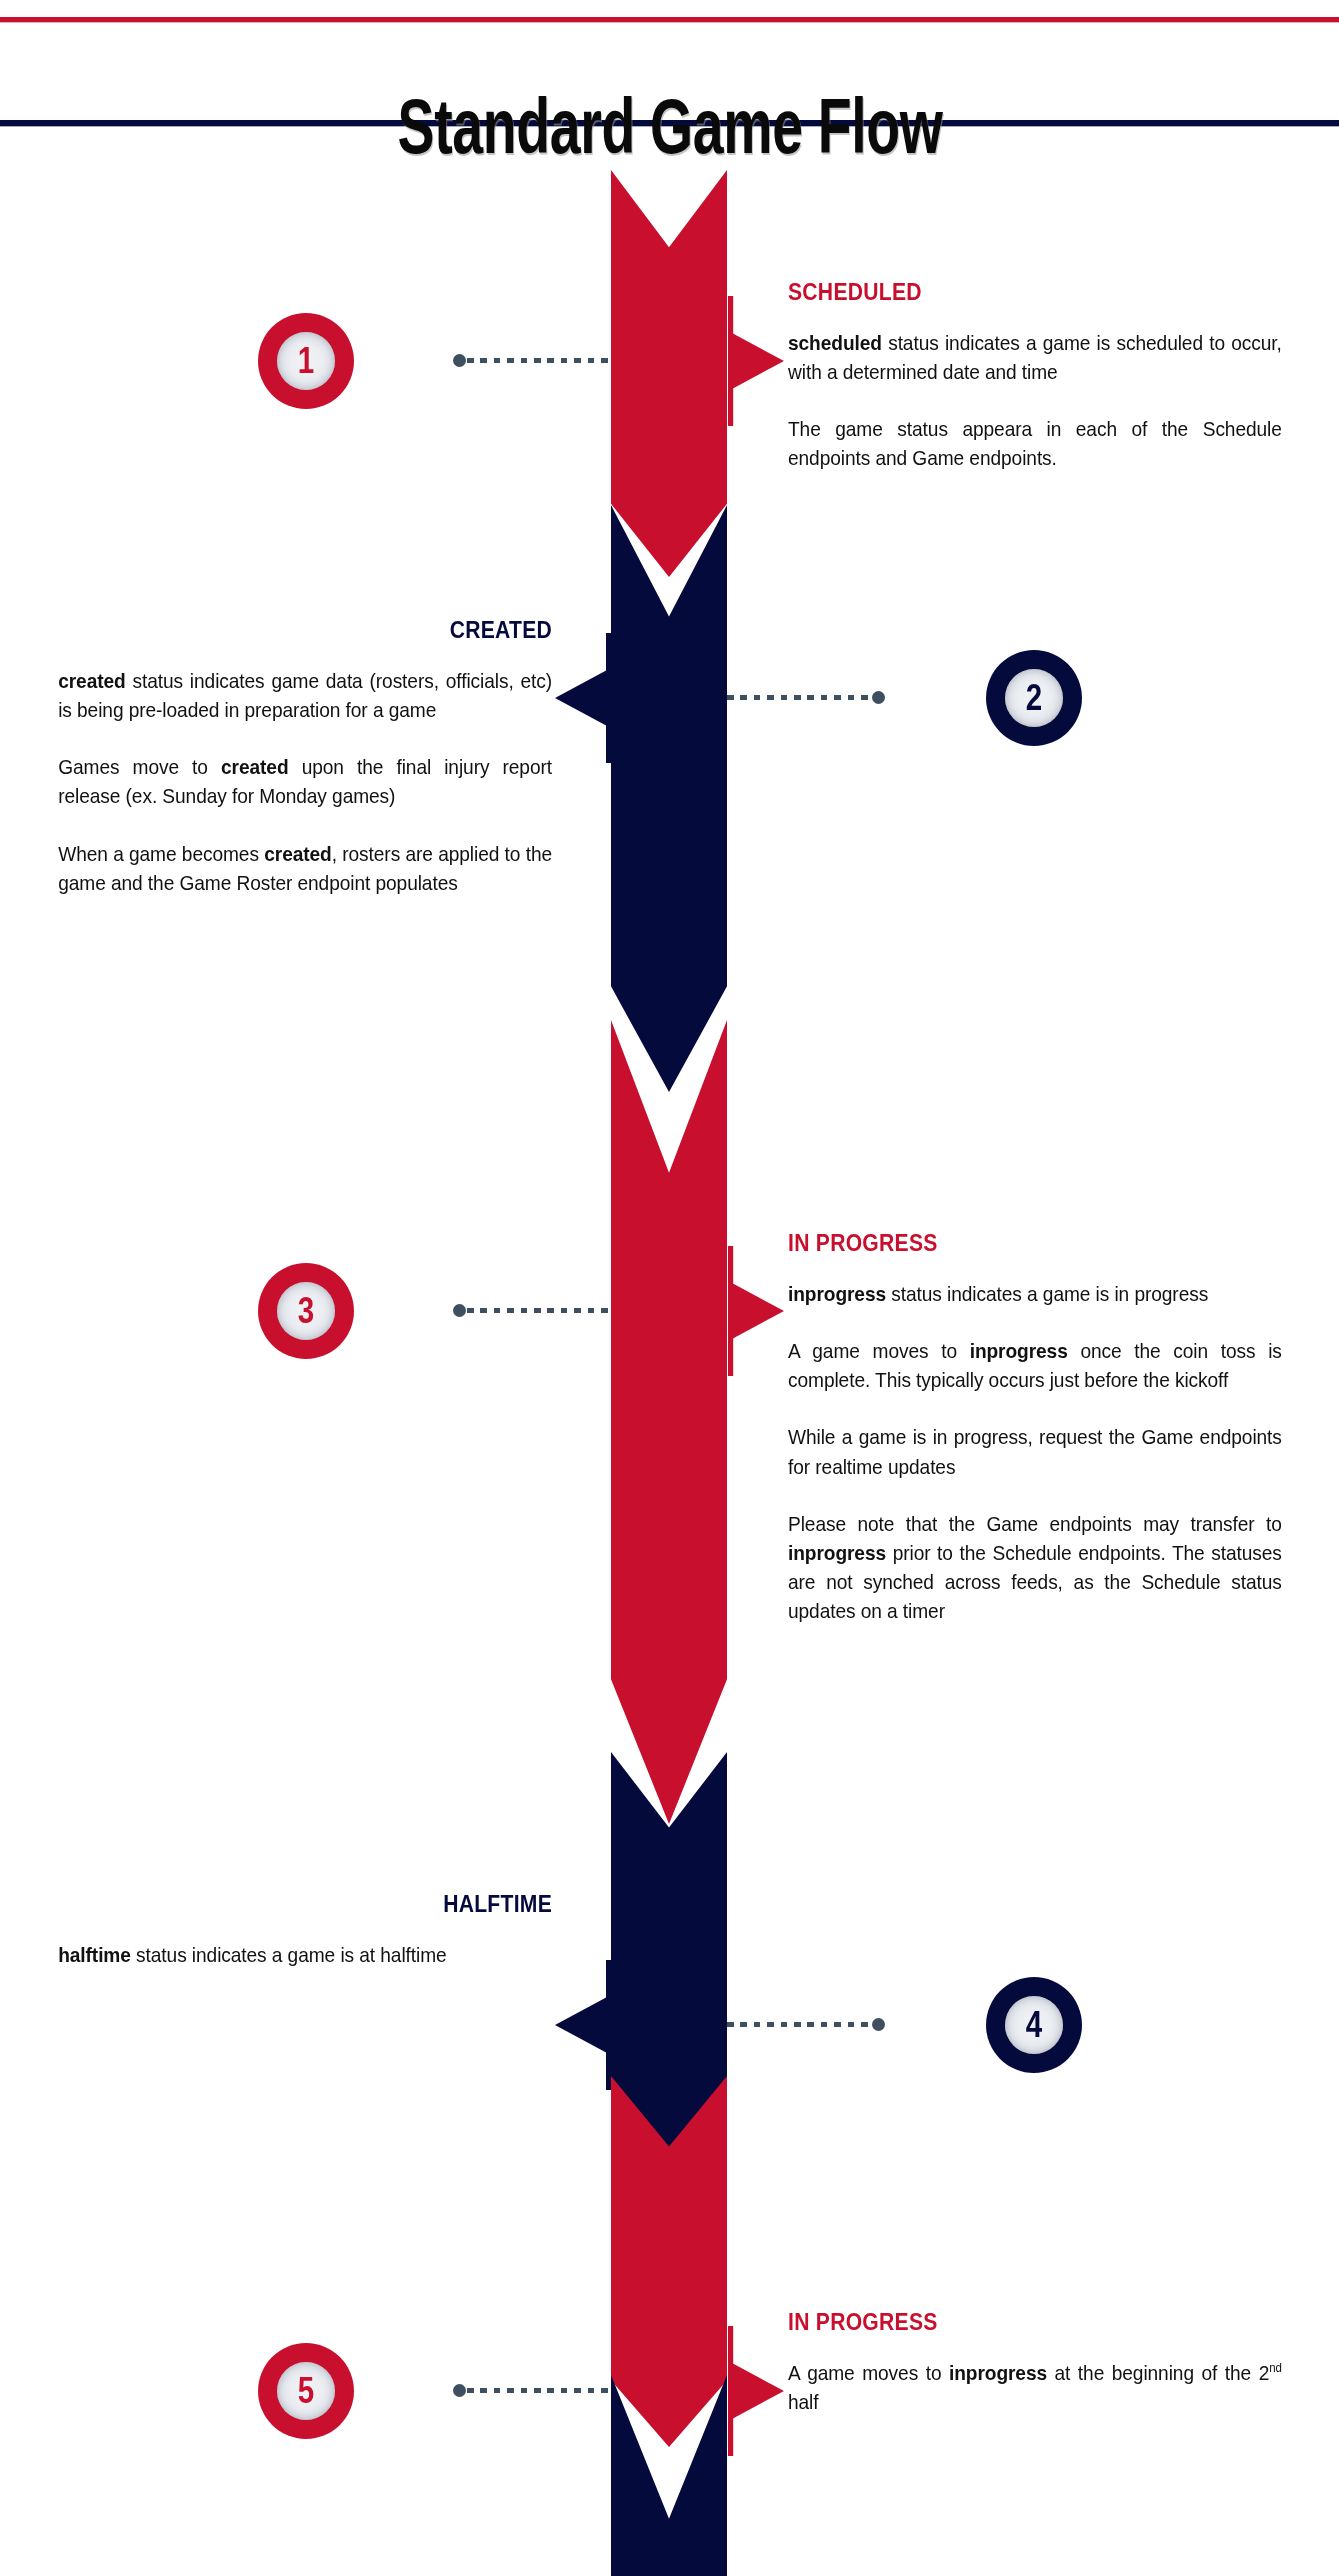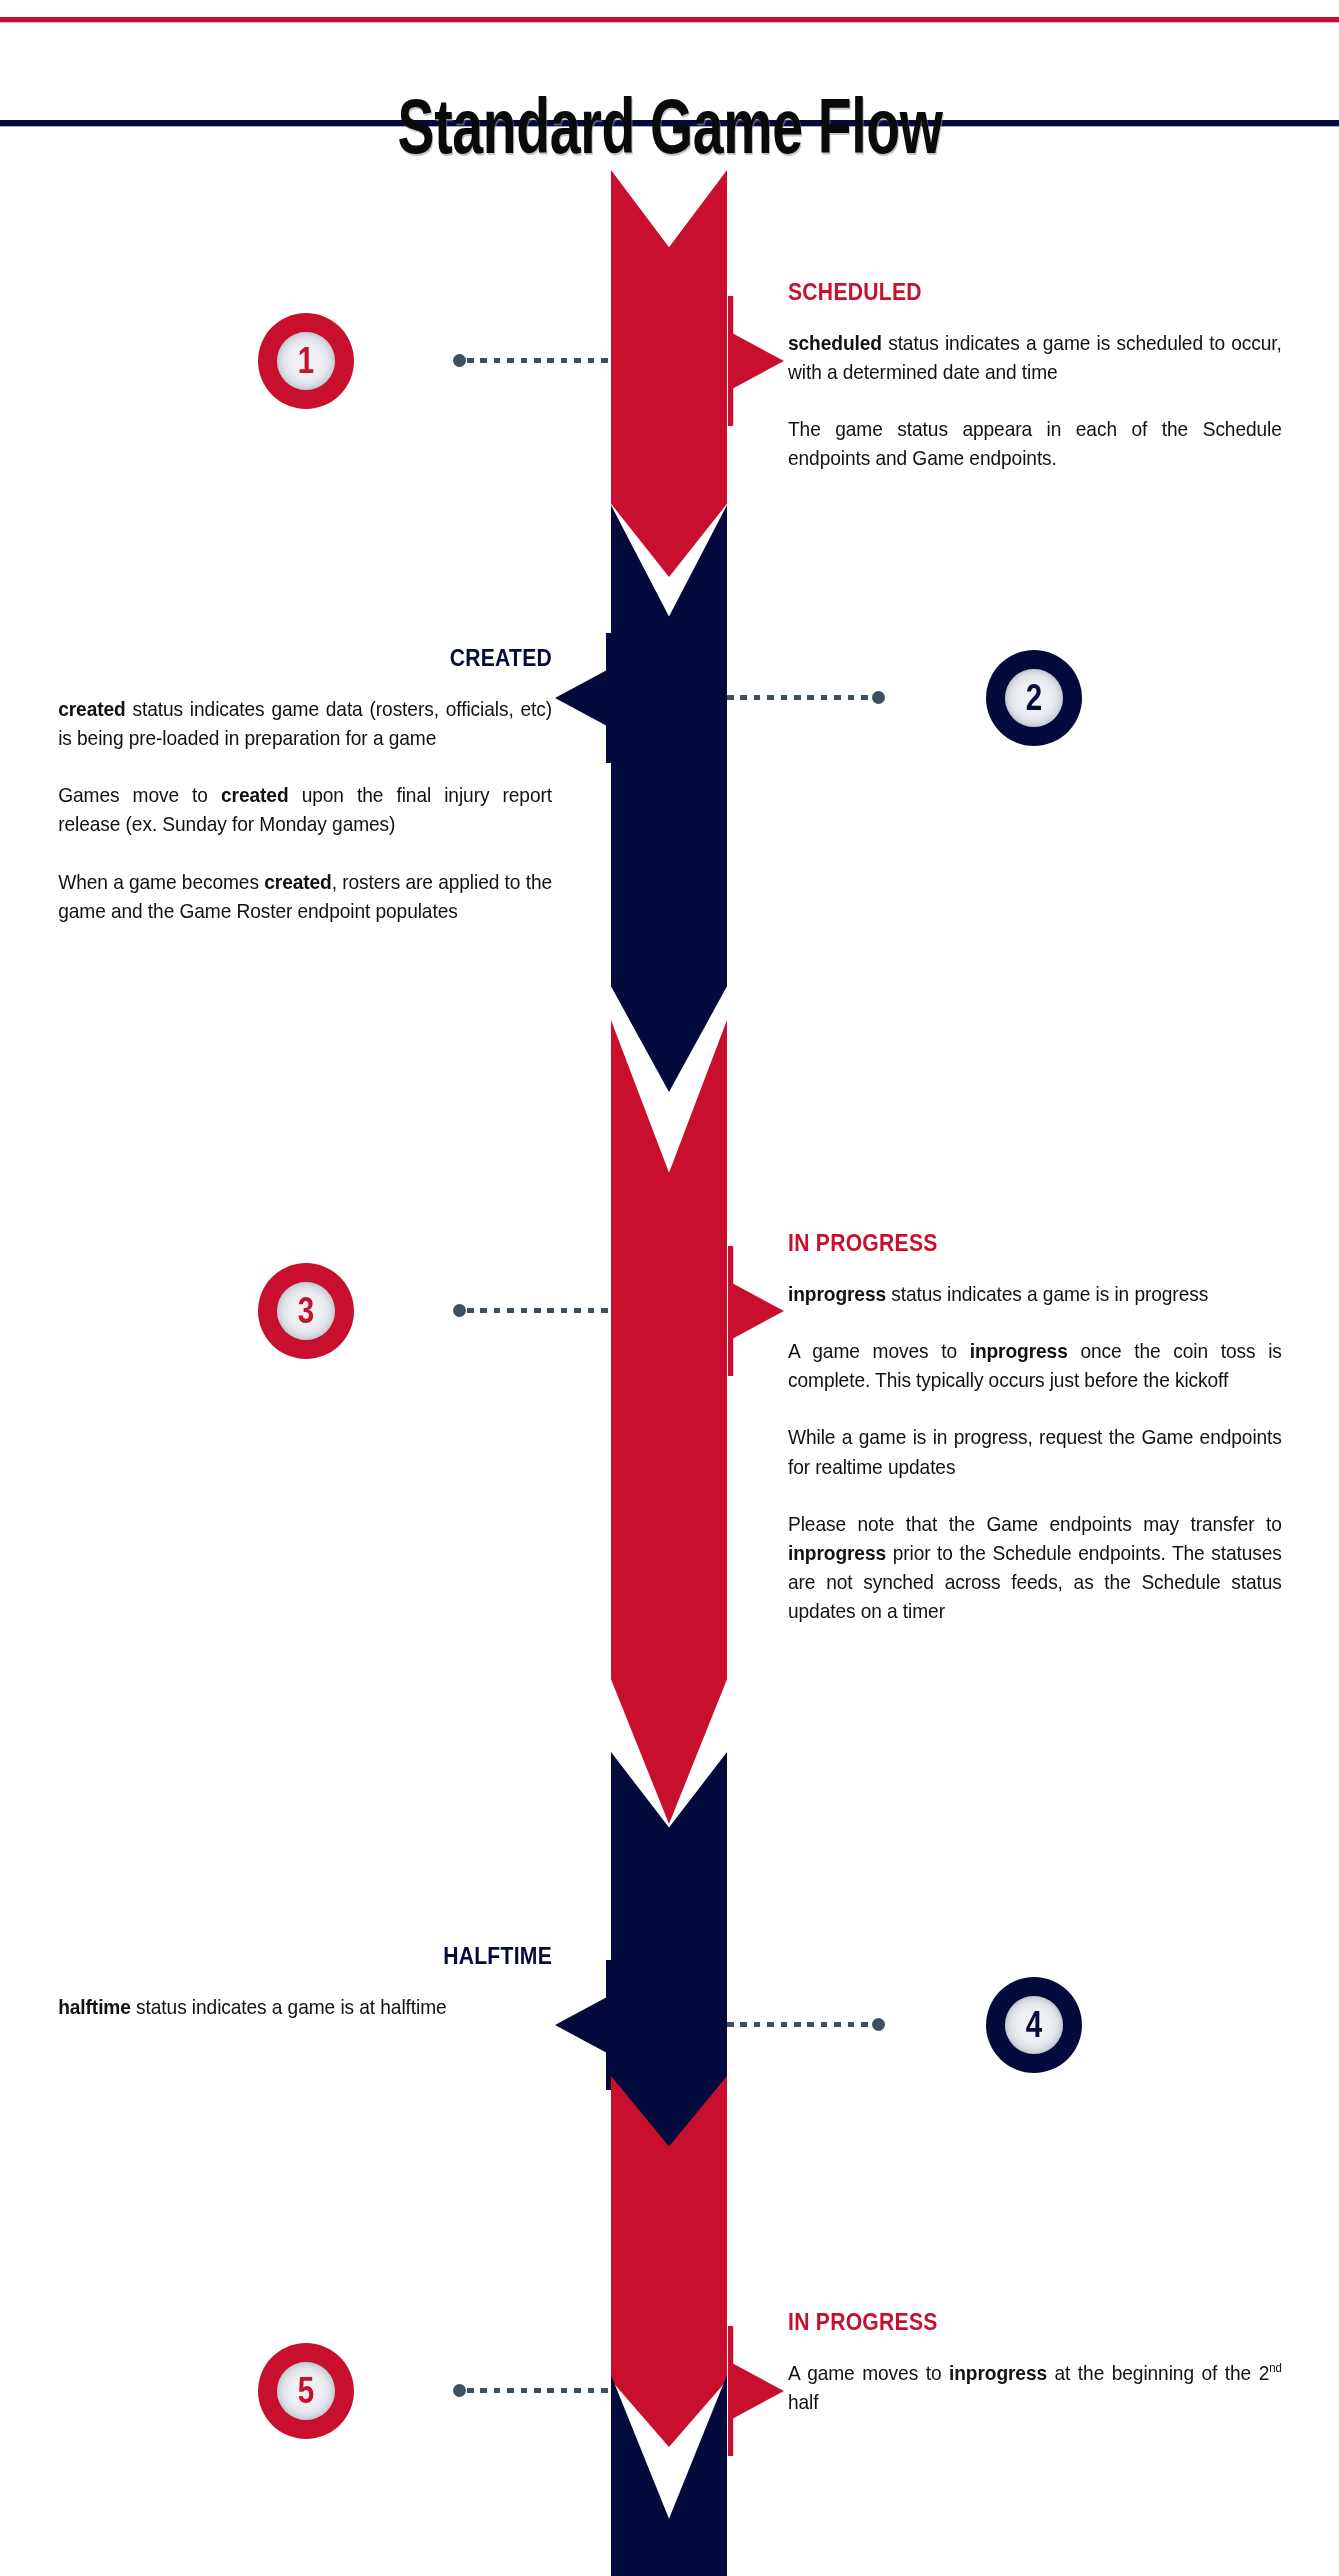--- a/index.html
+++ b/index.html
@@ -188,21 +188,21 @@
       </div>
       <div class="circle navy" style="top: 650px; left: 986px;">
         <div class="disc">
           <span class="num">2</span>
         </div>
       </div>
       <div class="connector" style="top: 691px; left: 727px; width: 158px; flex-direction: row-reverse;">
         <div class="knob"></div>
         <div class="dots" style="margin-left: 0px; margin-right: 1px;"></div>
       </div>
-      <div class="block leftcol" style="top: 644px;">
+      <div class="block leftcol" style="top: 616px;">
         <div class="kicker navy">CREATED</div>
         <p class="para"><b>created</b><span> status indicates game data (rosters, officials, etc) is being pre-loaded in preparation for a game</span></p>
         <p class="para"><span>Games move to </span><b>created</b><span> upon the final injury report release (ex. Sunday for Monday games)</span></p>
         <p class="para"><span>When a game becomes </span><b>created</b><span>, rosters are applied to the game and the Game Roster endpoint populates</span></p>
       </div>
       <div class="pointer red right" style="top: 1246px; left: 728px;">
         <div class="bar"></div>
         <div class="tri"></div>
       </div>
       <div class="circle red" style="top: 1263px; left: 258px;">
@@ -227,21 +227,21 @@
       </div>
       <div class="circle navy" style="top: 1977px; left: 986px;">
         <div class="disc">
           <span class="num">4</span>
         </div>
       </div>
       <div class="connector" style="top: 2018px; left: 727px; width: 158px; flex-direction: row-reverse;">
         <div class="knob"></div>
         <div class="dots" style="margin-left: 0px; margin-right: 1px;"></div>
       </div>
-      <div class="block leftcol" style="top: 1942px;">
+      <div class="block leftcol" style="top: 1890px;">
         <div class="kicker navy">HALFTIME</div>
         <p class="para"><b>halftime</b><span> status indicates a game is at halftime</span></p>
       </div>
       <div class="pointer red right" style="top: 2326px; left: 728px;">
         <div class="bar"></div>
         <div class="tri"></div>
       </div>
       <div class="circle red" style="top: 2343px; left: 258px;">
         <div class="disc">
           <span class="num">5</span>

